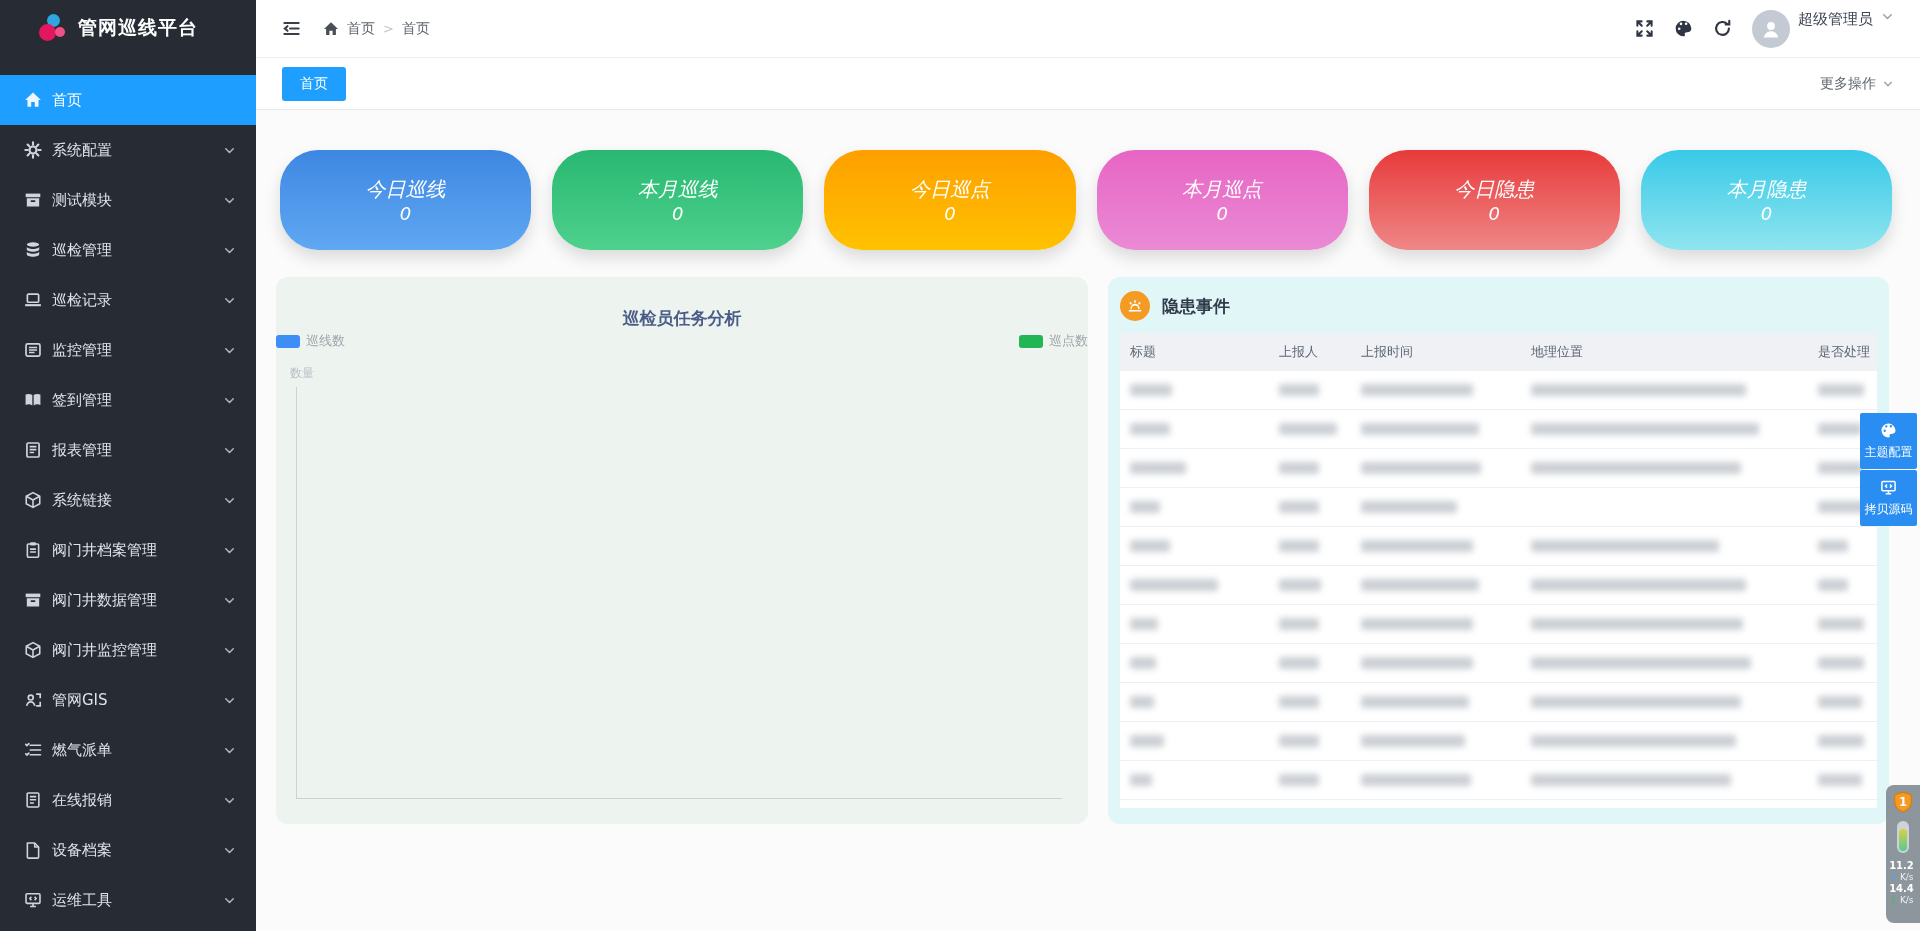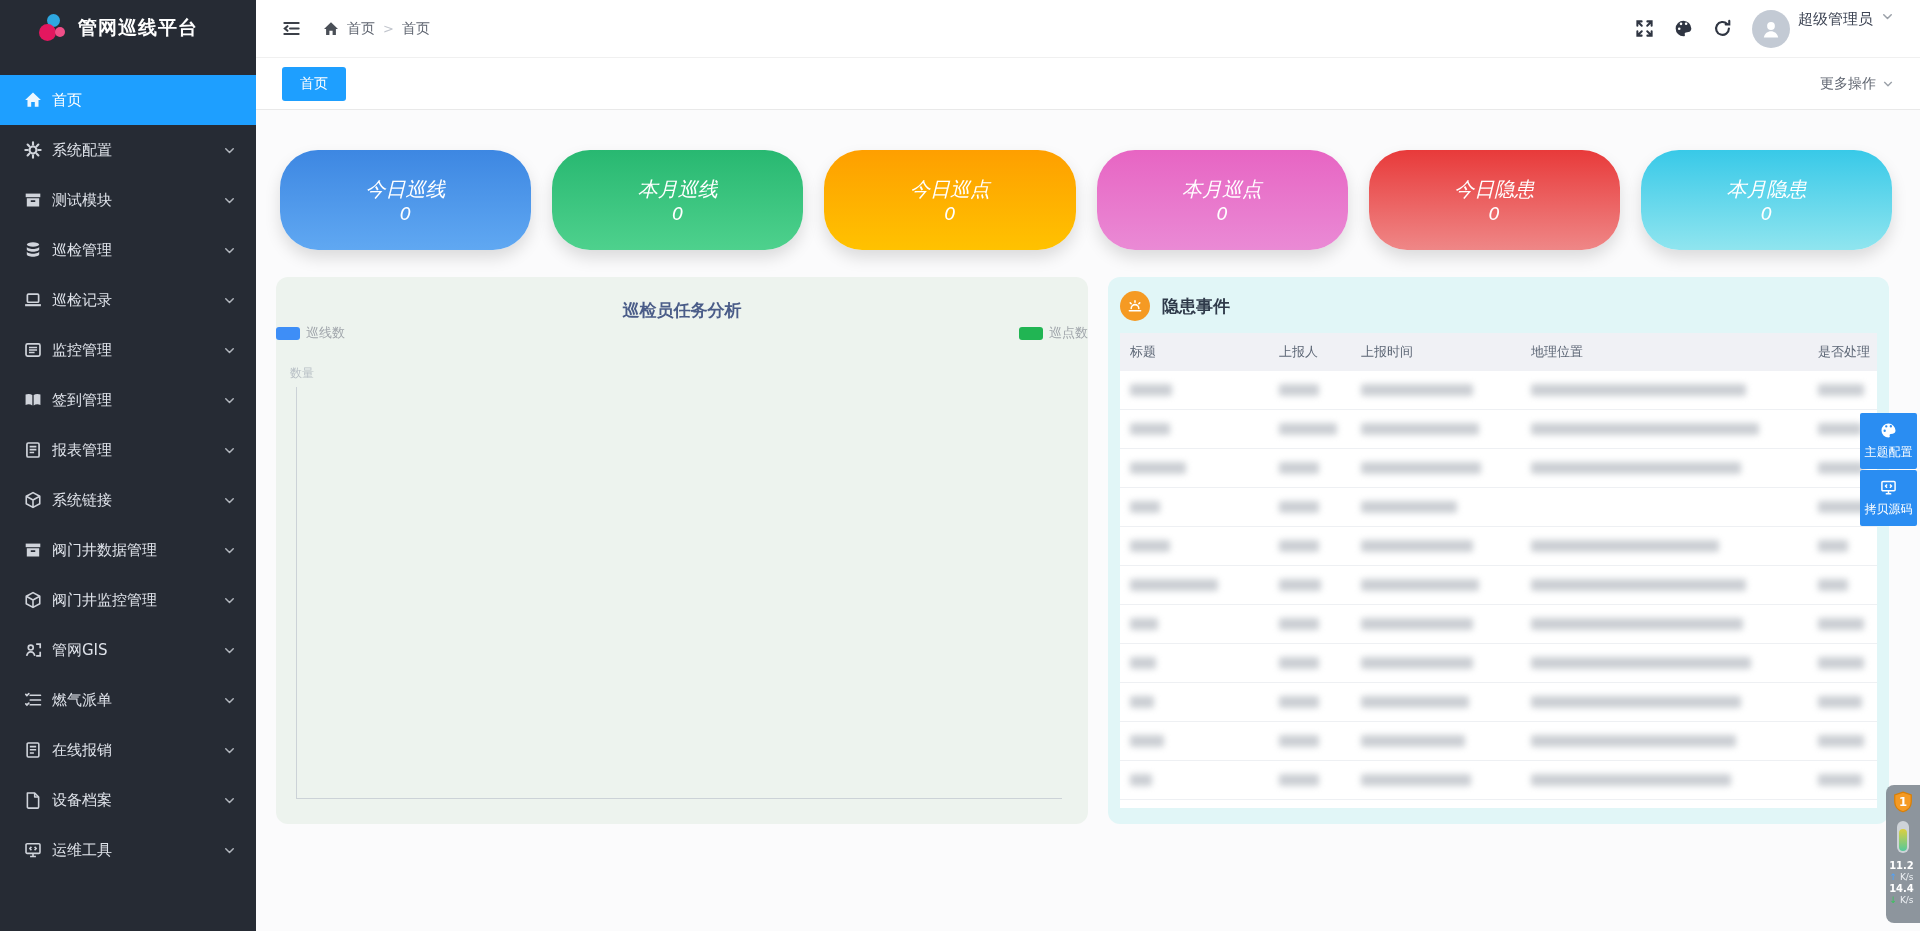--- a/index.html
+++ b/index.html
@@ -57,21 +57,21 @@
   .cards { position:absolute; left:24px; top:40px; right:28px; height:100px;
     display:flex; gap:21px; }
   .stat-card { flex:1; border-radius:42px 22px 42px 22px; border-radius:38px; color:#fff;
     display:flex; flex-direction:column; align-items:center; justify-content:center;
     font-style:italic; cursor:pointer; box-shadow:0 8px 16px rgba(0,0,0,.13); }
   .stat-label { font-size:20px; line-height:1.4; }
   .stat-value { font-size:18px; line-height:1.2; }
 
   .panel { position:absolute; top:167px; height:547px; border-radius:12px; }
   .chart-panel { left:20px; width:812px; background:#edf3ee; }
-  .chart-title { text-align:center; margin-top:22px; color:#4a5c88; font-size:17px; font-weight:bold; }
+  .chart-title { text-align:center; margin-top:30px; color:#4a5c88; font-size:17px; font-weight:bold; }
   .chart-legend { display:flex; justify-content:space-between; align-items:center; gap:18px; margin-top:2px; }
   .legend-item { display:flex; align-items:center; gap:6px; cursor:pointer; }
   .legend-chip { width:24px; height:13px; border-radius:3px; }
   .legend-label { color:#a0a5ab; font-size:13px; }
   .chart-ylabel { position:absolute; left:14px; top:88px; color:#b9c0c6; font-size:12px; }
   .chart-plot { position:absolute; left:20px; top:110px; right:26px; bottom:25px;
     border-left:1px solid #ccd2d7; border-bottom:1px solid #ccd2d7; }
 
   .incident-panel { left:852px; width:781px; background:#e1f6f7; }
   .ip-head { display:flex; align-items:center; gap:12px; padding:14px 14px 12px 12px; }
@@ -229,20 +229,35 @@
         </span>
       </div>
       <div class="menu-item">
         <span class="mi-icon icon">
           <svg viewBox="0 0 16 16" fill="none" stroke="currentColor" stroke-width="1.4" stroke-linejoin="round">
             <path d="M8 1.4 14 4.7v6.6L8 14.6 2 11.3V4.7z"></path>
             <path d="M2 4.7 8 8l6-3.3M8 8v6.6"></path>
           </svg>
         </span>
         <span class="mi-label">系统链接</span>
+        <span class="mi-chev icon">
+          <svg viewBox="0 0 16 16" fill="none" stroke="currentColor" stroke-width="1.8" stroke-linecap="round" stroke-linejoin="round">
+            <path d="M3.4 5.8 8 10.4l4.6-4.6"></path>
+          </svg>
+        </span>
+      </div>
+      <div class="menu-item">
+        <span class="mi-icon icon">
+          <svg viewBox="0 0 16 16" fill="none" stroke="currentColor" stroke-width="1.4">
+            <rect x="3" y="2.6" width="10" height="11.8" rx="1"></rect>
+            <rect x="5.4" y="1" width="5.2" height="3" rx=".8" fill="currentColor" stroke="none"></rect>
+            <path d="M5.4 7.2h5.2M5.4 9.8h5.2"></path>
+          </svg>
+        </span>
+        <span class="mi-label">阀门井档案管理</span>
         <span class="mi-chev icon">
           <svg viewBox="0 0 16 16" fill="none" stroke="currentColor" stroke-width="1.8" stroke-linecap="round" stroke-linejoin="round">
             <path d="M3.4 5.8 8 10.4l4.6-4.6"></path>
           </svg>
         </span>
       </div>
       <div class="menu-item">
         <span class="mi-icon icon">
           <svg viewBox="0 0 16 16" fill="currentColor">
             <path d="M1.5 2.3h13v3.2h-13z"></path>

